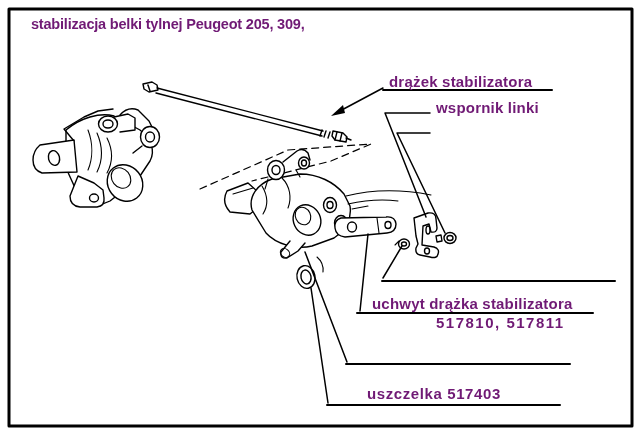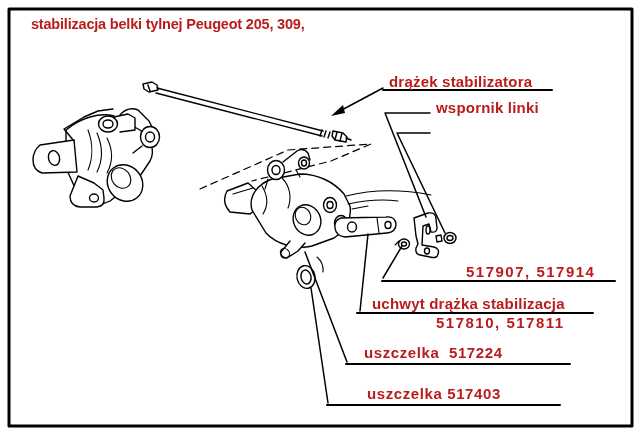--- a/index.html
+++ b/index.html
@@ -2,21 +2,21 @@
 <html><head>
 <meta charset="utf-8">
 <style>
   html,body{margin:0;padding:0;background:#ffffff;}
   #stage{
     position:relative;width:641px;height:435px;background:#ffffff;overflow:hidden;
     font-family:"Liberation Sans",sans-serif;
   }
   #artwork{position:absolute;left:0;top:0;}
   .lbl{
-    position:absolute;color:#b91c1c;font-weight:bold;font-size:15px;line-height:15px;
+    position:absolute;color:#701a75;font-weight:bold;font-size:15px;line-height:15px;
     white-space:pre;letter-spacing:0.2px;
   }
   .lbl.title{font-size:14.5px;letter-spacing:-0.2px;}
   .lbl.nums{letter-spacing:1.5px;}
   .lbl.seal{letter-spacing:0.6px;}
 </style>
 </head>
 <body>
 
 <div id="stage">
@@ -126,22 +126,20 @@
     </g>
   </svg>
 
   <div class="lbl title" style="left:31px;top:17px">stabilizacja belki tylnej Peugeot 205, 309,</div>
 
   <div class="lbl" style="left:389px;top:74px">drążek stabilizatora</div>
 
   <div class="lbl" style="left:436px;top:100px">wspornik linki</div>
 
 
-  <div class="lbl nums" style="left:466px;top:264px">517907, 517914</div>
 
-  <div class="lbl" style="left:372px;top:296px">uchwyt drążka stabilizacja</div>
+  <div class="lbl" style="left:372px;top:296px">uchwyt drążka stabilizatora</div>
 
   <div class="lbl nums" style="left:436px;top:315px">517810, 517811</div>
 
-  <div class="lbl seal" style="left:364px;top:345px">uszczelka  517224</div>
 
   <div class="lbl seal" style="left:367px;top:386px">uszczelka 517403</div>
 </div>
 
 </body></html>

